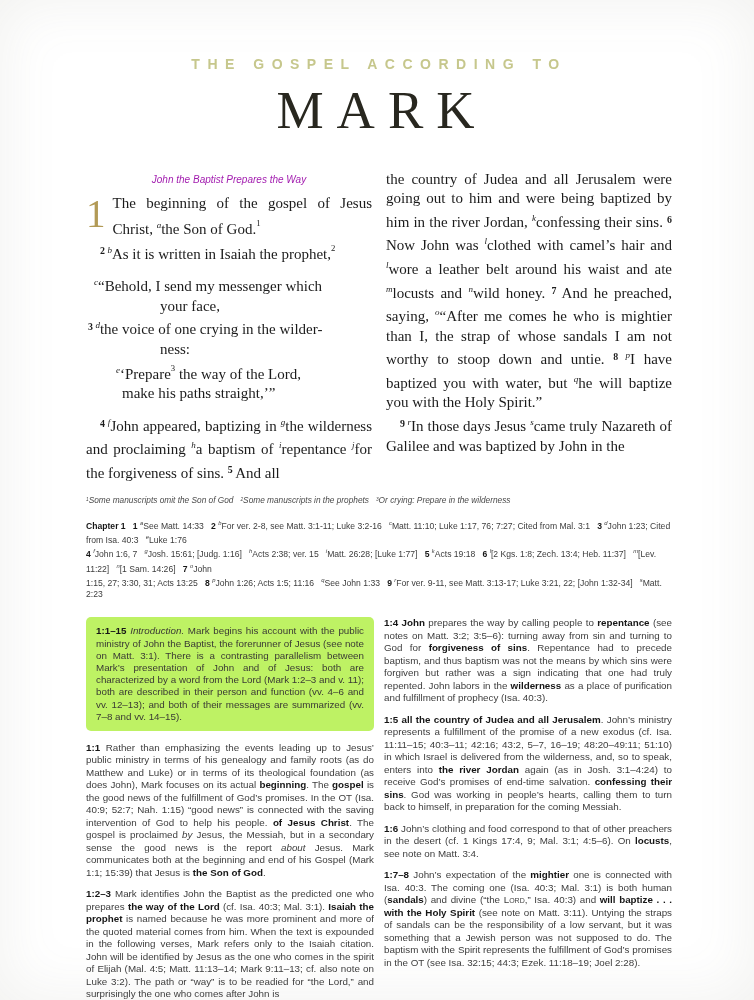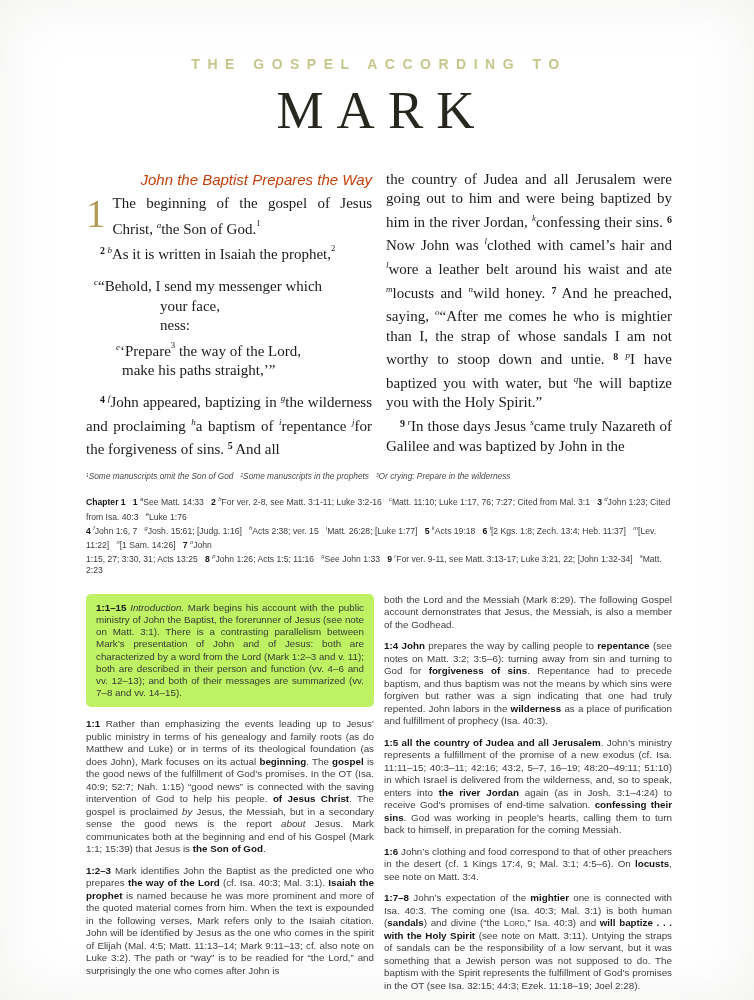--- a/index.html
+++ b/index.html
@@ -19,21 +19,21 @@
   .book-title{
     text-align:center;font-family:"Liberation Serif",serif;font-weight:400;
     font-size:53px;letter-spacing:13px;color:#28271f;margin:8px 0 0 6px;
   }
 
   
   .scripture{display:flex;gap:14px;margin-top:30px;}
   .scripture .col{width:286px;font-size:15px;line-height:19.4px;text-align:justify;}
   .sec-head{
     font-family:"Liberation Sans",sans-serif;font-style:italic;font-weight:400;
-    font-size:15px;color:#c2410c;margin:0 0 5px 0;text-align:right;
+    font-size:10px;color:#a21caf;margin:0 0 5px 0;text-align:center;
   }
   .sec-head.mid{margin-top:10px;}
   .chap-open{overflow:auto;}
   .drop-cap{
     float:left;font-size:39px;line-height:33px;color:#b29a56;
     margin:3px 7px 0 0;font-family:"Liberation Serif",serif;
   }
   .verse-para{margin:0;}
   .verse-para.indent{text-indent:14px;}
   .poetry{margin:9px 0;}
@@ -92,20 +92,21 @@
       <div class="col">
         <h3 class="sec-head">John the Baptist Prepares the Way</h3>
         <div class="chap-open">
           <span class="drop-cap">1</span>
           <p class="verse-para"><span>The beginning of the gospel of Jesus Christ, </span><span class="seg-s">a</span><span>the Son of God.</span><span class="seg-f">1</span></p>
         </div>
         <p class="verse-para indent"><span class="seg-v">2 </span><span class="seg-s">b</span><span>As it is written in Isaiah the prophet,</span><span class="seg-f">2</span></p>
         <div class="poetry">
           <p class="po-1"><span class="seg-s">c</span><span>“Behold, I send my messenger which</span></p>
           <p class="po-2"><span>your face,</span></p>
+          <p class="po-4"><span class="seg-v">3 </span><span class="seg-s">d</span><span>the voice of one crying in the wilder-</span></p>
           <p class="po-5"><span>ness:</span></p>
           <p class="po-6"><span class="seg-s">e</span><span>‘Prepare</span><span class="seg-f">3</span><span> the way of the Lord,</span></p>
           <p class="po-7"><span>make his paths straight,’”</span></p>
         </div>
         <p class="verse-para indent"><span class="seg-v">4 </span><span class="seg-s">f</span><span>John appeared, baptizing in </span><span class="seg-s">g</span><span>the wilderness and proclaiming </span><span class="seg-s">h</span><span>a baptism of </span><span class="seg-s">i</span><span>repentance </span><span class="seg-s">j</span><span>for the forgiveness of sins. </span><span class="seg-v">5 </span><span>And all</span></p>
       </div>
 
       <div class="col">
         <p class="verse-para"><span>the country of Judea and all Jerusalem were going out to him and were being baptized by him in the river Jordan, </span><span class="seg-s">k</span><span>confessing their sins. </span><span class="seg-v">6 </span><span>Now John was </span><span class="seg-s">l</span><span>clothed with camel’s hair and </span><span class="seg-s">l</span><span>wore a leather belt around his waist and ate </span><span class="seg-s">m</span><span>locusts and </span><span class="seg-s">n</span><span>wild honey. </span><span class="seg-v">7 </span><span>And he preached, saying, </span><span class="seg-s">o</span><span>“After me comes he who is mightier than I, the strap of whose sandals I am not worthy to stoop down and untie. </span><span class="seg-v">8 </span><span class="seg-s">p</span><span>I have baptized you with water, but </span><span class="seg-s">q</span><span>he will baptize you with the Holy Spirit.”</span></p>
         <p class="verse-para indent"><span class="seg-v">9 </span><span class="seg-s">r</span><span>In those days Jesus </span><span class="seg-s">s</span><span>came truly Nazareth of Galilee and was baptized by John in the</span></p>
@@ -120,21 +121,20 @@
       <div><span>1:15, 27; 3:30, 31; Acts 13:25&nbsp;&nbsp; </span><span class="seg-b">8 </span><span class="seg-s">p</span><span>John 1:26; Acts 1:5; 11:16&nbsp;&nbsp; </span><span class="seg-s">q</span><span>See John 1:33&nbsp;&nbsp; </span><span class="seg-b">9 </span><span class="seg-s">r</span><span>For ver. 9-11, see Matt. 3:13-17; Luke 3:21, 22; [John 1:32-34]&nbsp;&nbsp; </span><span class="seg-s">s</span><span>Matt. 2:23</span></div>
     </div>
 
     <section class="notes">
       <div class="col">
         <div class="intro-box"><span class="seg-b">1:1–15 </span><span class="seg-i">Introduction. </span><span>Mark begins his account with the public ministry of John the Baptist, the forerunner of Jesus (see note on Matt. 3:1). There is a contrasting parallelism between Mark’s presentation of John and of Jesus: both are characterized by a word from the Lord (Mark 1:2–3 and v. 11); both are described in their person and function (vv. 4–6 and vv. 12–13); and both of their messages are summarized (vv. 7–8 and vv. 14–15).</span></div>
         <p class="note"><span class="seg-b">1:1 </span><span>Rather than emphasizing the events leading up to Jesus’ public ministry in terms of his genealogy and family roots (as do Matthew and Luke) or in terms of its theological foundation (as does John), Mark focuses on its actual </span><span class="seg-b">beginning</span><span>. The </span><span class="seg-b">gospel</span><span> is the good news of the fulfillment of God’s promises. In the OT (Isa. 40:9; 52:7; Nah. 1:15) “good news” is connected with the saving intervention of God to help his people. </span><span class="seg-b">of Jesus Christ</span><span>. The gospel is proclaimed </span><span class="seg-i">by</span><span> Jesus, the Messiah, but in a secondary sense the good news is the report </span><span class="seg-i">about</span><span> Jesus. Mark communicates both at the beginning and end of his Gospel (Mark 1:1; 15:39) that Jesus is </span><span class="seg-b">the Son of God</span><span>.</span></p>
         <p class="note"><span class="seg-b">1:2–3 </span><span>Mark identifies John the Baptist as the predicted one who prepares </span><span class="seg-b">the way of the Lord</span><span> (cf. Isa. 40:3; Mal. 3:1). </span><span class="seg-b">Isaiah the prophet</span><span> is named because he was more prominent and more of the quoted material comes from him. When the text is expounded in the following verses, Mark refers only to the Isaiah citation. John will be identified by Jesus as the one who comes in the spirit of Elijah (Mal. 4:5; Matt. 11:13–14; Mark 9:11–13; cf. also note on Luke 3:2). The path or “way” is to be readied for “the Lord,” and surprisingly the one who comes after John is</span></p>
       </div>
       <div class="col">
-        <p class="note"><span>both the Lord and the Messiah (Mark 8:29). The following Gospel account demonstrates that Jesus, the Messiah, is also a member of the Godhead.</span></p>
         <p class="note"><span class="seg-b">1:4 John </span><span>prepares the way by calling people to </span><span class="seg-b">repentance</span><span> (see notes on Matt. 3:2; 3:5–6): turning away from sin and turning to God for </span><span class="seg-b">forgiveness of sins</span><span>. Repentance had to precede baptism, and thus baptism was not the means by which sins were forgiven but rather was a sign indicating that one had truly repented. John labors in the </span><span class="seg-b">wilderness</span><span> as a place of purification and fulfillment of prophecy (Isa. 40:3).</span></p>
         <p class="note"><span class="seg-b">1:5 all the country of Judea and all Jerusalem</span><span>. John’s ministry represents a fulfillment of the promise of a new exodus (cf. Isa. 11:11–15; 40:3–11; 42:16; 43:2, 5–7, 16–19; 48:20–49:11; 51:10) in which Israel is delivered from the wilderness, and, so to speak, enters into </span><span class="seg-b">the river Jordan</span><span> again (as in Josh. 3:1–4:24) to receive God’s promises of end-time salvation. </span><span class="seg-b">confessing their sins</span><span>. God was working in people’s hearts, calling them to turn back to himself, in preparation for the coming Messiah.</span></p>
         <p class="note"><span class="seg-b">1:6 </span><span>John’s clothing and food correspond to that of other preachers in the desert (cf. 1 Kings 17:4, 9; Mal. 3:1; 4:5–6). On </span><span class="seg-b">locusts</span><span>, see note on Matt. 3:4.</span></p>
         <p class="note"><span class="seg-b">1:7–8 </span><span>John’s expectation of the </span><span class="seg-b">mightier</span><span> one is connected with Isa. 40:3. The coming one (Isa. 40:3; Mal. 3:1) is both human (</span><span class="seg-b">sandals</span><span>) and divine (“the </span><span class="seg-sc">Lord</span><span>,” Isa. 40:3) and </span><span class="seg-b">will baptize . . . with the Holy Spirit</span><span> (see note on Matt. 3:11). Untying the straps of sandals can be the responsibility of a low servant, but it was something that a Jewish person was not supposed to do. The baptism with the Spirit represents the fulfillment of God’s promises in the OT (see Isa. 32:15; 44:3; Ezek. 11:18–19; Joel 2:28).</span></p>
 
       </div>
     </section>
 
   </div>
 </div>

